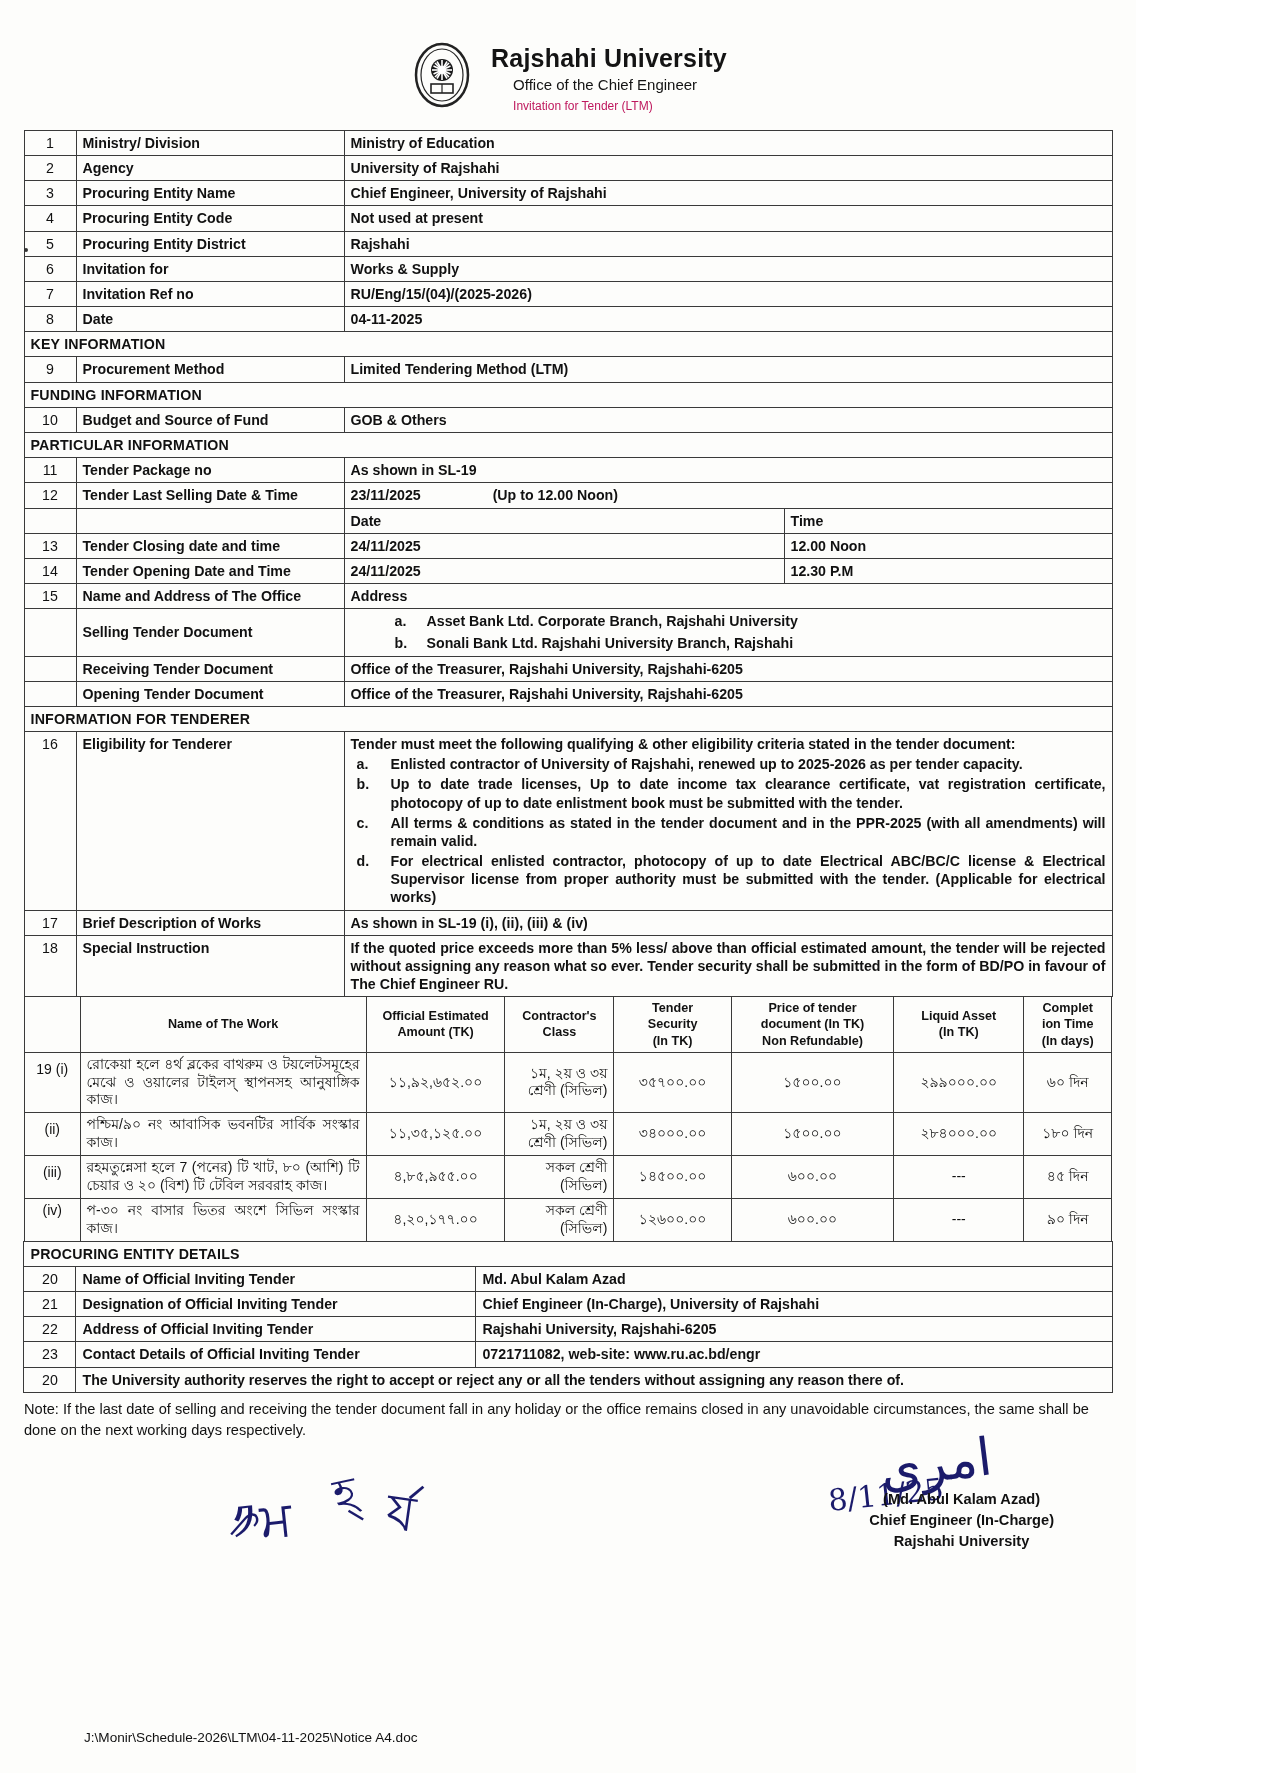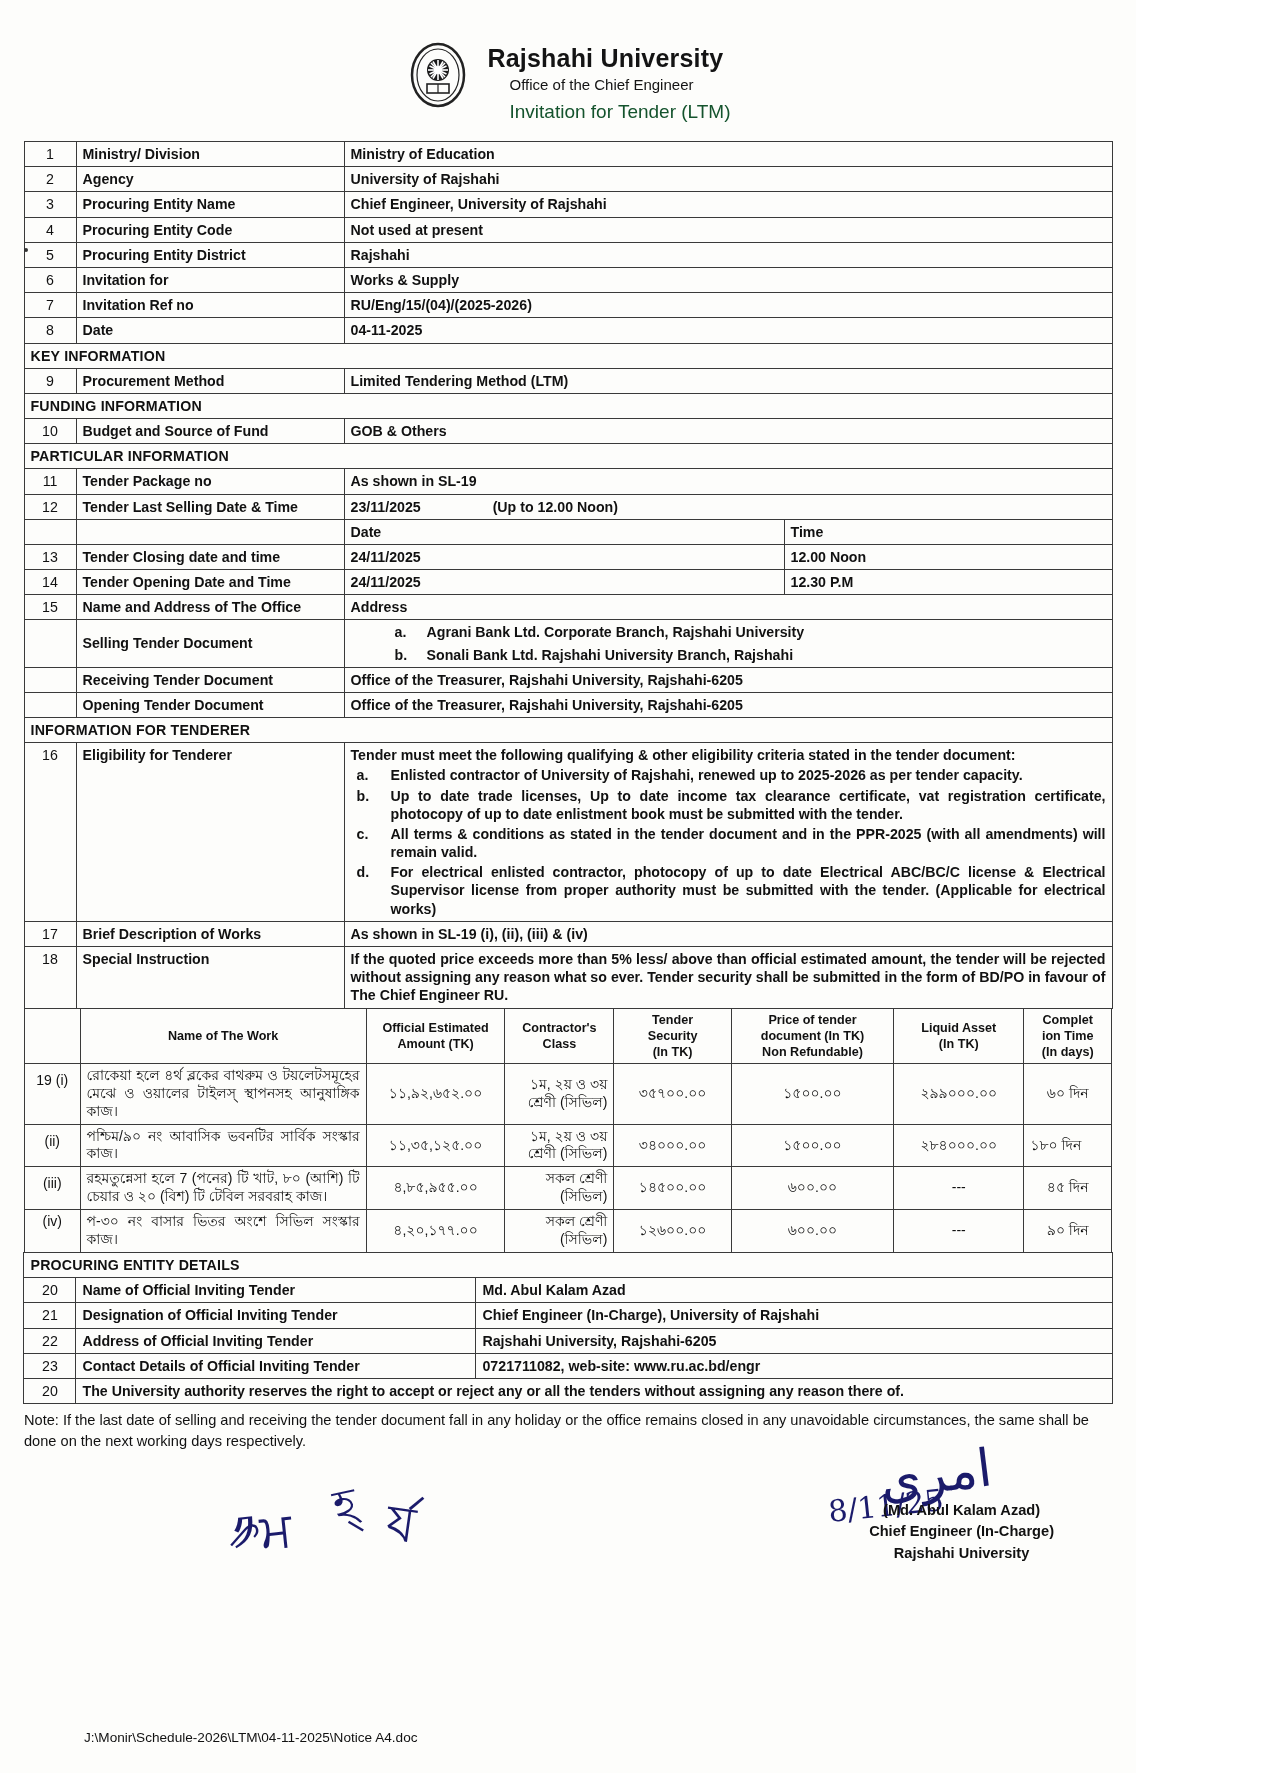--- a/index.html
+++ b/index.html
@@ -52,24 +52,24 @@
     line-height: 1.15;
     color: #141414;
   }
   .office-line {
     font-size: 15px;
     line-height: 1.6;
     padding-left: 22px;
     color: #141414;
   }
   .invite-line {
-    font-size: 19px;
+    font-size: 12px;
     line-height: 1.6;
     padding-left: 22px;
-    color: #14532d;
+    color: #be185d;
   }
   
   table.main {
     border-collapse: collapse;
     width: 1088px;
     margin: 0 auto;
     table-layout: fixed;
     font-size: 14.2px;
     color: #111;
   }
@@ -130,20 +130,21 @@
     vertical-align: middle;
   }
   .bn {
     font-size: 15.5px;
     line-height: 1.9;
     text-align: justify;
   }
   .bn-c {
     font-size: 15.5px;
     line-height: 1.55;
+    text-align: center;
   }
   .amt {
     font-size: 15.5px;
     text-align: center;
   }
   .cls {
     font-size: 14.5px;
     text-align: right;
     line-height: 1.5;
   }
@@ -335,21 +336,21 @@
         <td class="c-sl">15</td>
         <td class="c-label">Name and Address of The Office</td>
         <td class="c-value" colspan="2">Address</td>
       </tr>
       <tr>
         <td class="c-sl"></td>
         <td class="c-label">Selling Tender Document</td>
         <td class="c-value nb" colspan="2">
           <div class="addr-item">
             <span class="mk bold">a.</span>
-            <span class="bold">Agrani Bank Ltd. Corporate Branch, Rajshahi University</span>
+            <span class="bold">Asset Bank Ltd. Corporate Branch, Rajshahi University</span>
           </div>
           <div class="addr-item" style="margin-top:4px;">
             <span class="mk bold">b.</span>
             <span class="bold">Sonali Bank Ltd. Rajshahi University Branch, Rajshahi</span>
           </div>
         </td>
       </tr>
       <tr>
         <td class="c-sl"></td>
         <td class="c-label">Receiving Tender Document</td>

